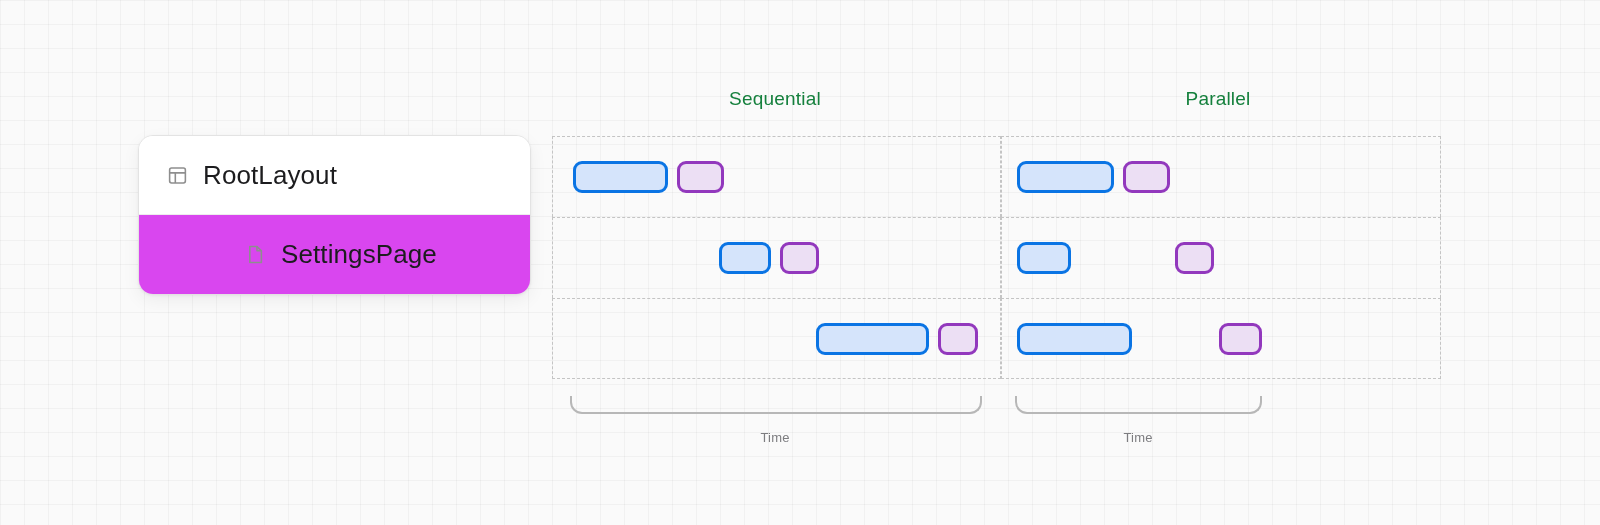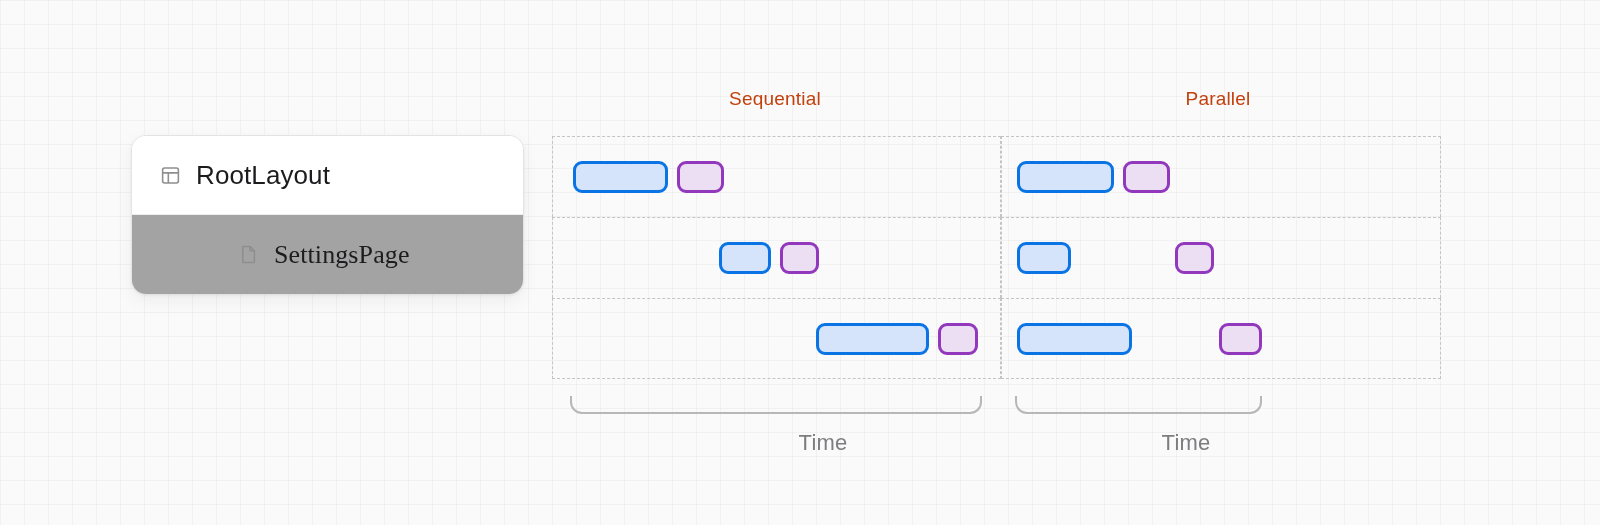--- a/index.html
+++ b/index.html
@@ -21,61 +21,61 @@
   }
   #stage {
     position: relative;
     width: 1600px;
     height: 525px;
   }
 
   
   .tree-card {
     position: absolute;
-    left: 131px;
+    left: 138px;
     top: 135px;
     width: 391px;
     border: 1px solid #e3e3e3;
     border-radius: 15px;
     background: #ffffff;
     box-shadow: 0 6px 18px rgba(0,0,0,0.055), 0 1px 3px rgba(0,0,0,0.05);
     overflow: hidden;
   }
   .tree-row {
     display: flex;
     align-items: center;
     height: 79px;
     box-sizing: border-box;
     border-bottom: 1px solid #ededed;
   }
   .tree-row:last-child { border-bottom: none; }
   .tree-row.depth-0 { padding-left: 28px; background: #ffffff; }
   .tree-row.depth-1 { padding-left: 68px; background: #fbfbfb; }
-  .tree-row.depth-2 { padding-left: 106px; background: #a3a3a3; font-family: Liberation Serif, serif; }
+  .tree-row.depth-2 { padding-left: 106px; background: #d946ef; }
 
   .node-icon {
     width: 21px;
     height: 21px;
     flex: 0 0 21px;
     margin-right: 15px;
     color: #8e8e8e;
     display: block;
   }
   .node-label {
     font-size: 26px;
     color: #1c1c1e;
     letter-spacing: 0.1px;
     white-space: nowrap;
   }
 
   
   .col-title {
     position: absolute;
     font-size: 19px;
-    color: #c2410c;
+    color: #15803d;
     letter-spacing: 0.2px;
     white-space: nowrap;
     transform: translateX(-50%);
   }
   .track-group {
     position: absolute;
     top: 136px;
     height: 243px;
     box-sizing: border-box;
   }
@@ -112,26 +112,25 @@
     position: absolute;
     height: 18px;
     box-sizing: border-box;
     border: 2px solid #b7b7b7;
     border-top: none;
     border-bottom-left-radius: 12px;
     border-bottom-right-radius: 12px;
   }
   .time-label {
     position: absolute;
-    font-size: 22px;
+    font-size: 13px;
     color: #7d7d80;
     letter-spacing: 0.2px;
     white-space: nowrap;
     transform: translateX(-50%);
-    margin-left: 48px;
   }
 </style>
 </head>
 <body>
 
 <div id="stage">
 
   <div class="tree-card">
     <div class="tree-row depth-0">
       <span class="node-icon">

